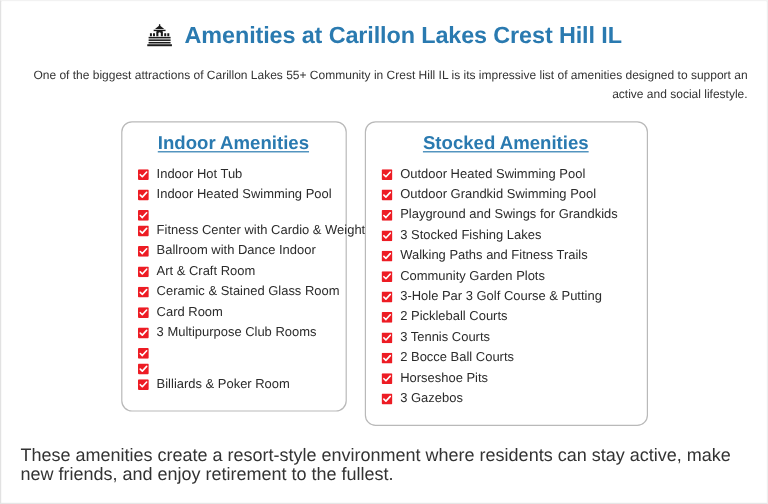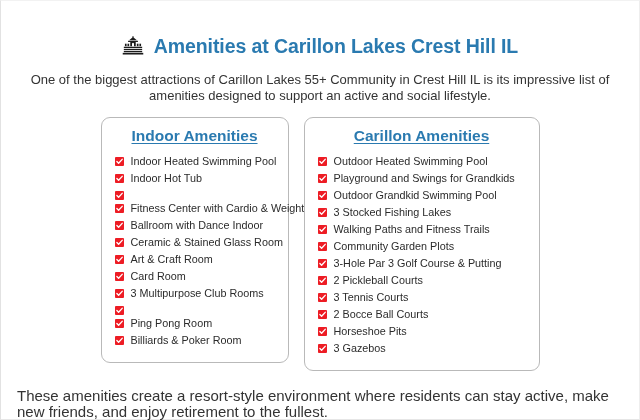--- a/index.html
+++ b/index.html
@@ -25,45 +25,45 @@
     border-bottom: 1px solid #e6e6e6;
     padding: 0;
   }
 
   
   .page-header {
     display: flex;
     align-items: center;
     justify-content: center;
     gap: 10px;
-    padding-top: 33px;
+    padding-top: 17px;
     padding-bottom: 4px;
   }
   .header-icon {
     width: 22px;
     height: 22px;
     flex: 0 0 auto;
     display: block;
     margin-top: 2px;
   }
   .page-title {
     font-size: 19.5px;
     font-weight: bold;
     color: #2a7ab0;
     letter-spacing: -0.1px;
     white-space: nowrap;
   }
 
   
   .intro {
     margin: 10px 16px 0 16px;
-    font-size: 13px;
+    font-size: 10px;
     line-height: 15.5px;
     color: #333333;
-    text-align: center;
+    text-align: right;
   }
 
   
   .columns {
     display: flex;
     gap: 15px;
     margin: 14px 16px 0 16px;
     justify-content: center;
     align-items: flex-start;
   }
@@ -146,123 +146,122 @@
   <div class="columns">
 
     <div class="card card-indoor">
       <div class="card-title">Indoor Amenities</div>
       <ul class="amenity-list" id="indoor-list">
           <li>
             <svg class="checkbox-icon" viewBox="0 0 10 10" aria-hidden="true">
               <rect x="0" y="0" width="10" height="10" rx="1" fill="#ed1c24"></rect>
               <path d="M2.1 5.1 L4.0 7.0 L8.0 2.6" stroke="#ffffff" stroke-width="1.5" fill="none" stroke-linecap="round" stroke-linejoin="round"></path>
             </svg>
+            <span>Indoor Hot Tub</span>
+          </li>
+          <li>
+            <svg class="checkbox-icon" viewBox="0 0 10 10" aria-hidden="true">
+              <rect x="0" y="0" width="10" height="10" rx="1" fill="#ed1c24"></rect>
+              <path d="M2.1 5.1 L4.0 7.0 L8.0 2.6" stroke="#ffffff" stroke-width="1.5" fill="none" stroke-linecap="round" stroke-linejoin="round"></path>
+            </svg>
             <span>Indoor Heated Swimming Pool</span>
           </li>
           <li>
             <svg class="checkbox-icon" viewBox="0 0 10 10" aria-hidden="true">
               <rect x="0" y="0" width="10" height="10" rx="1" fill="#ed1c24"></rect>
               <path d="M2.1 5.1 L4.0 7.0 L8.0 2.6" stroke="#ffffff" stroke-width="1.5" fill="none" stroke-linecap="round" stroke-linejoin="round"></path>
             </svg>
-            <span>Indoor Hot Tub</span>
-          </li>
-          <li>
-            <svg class="checkbox-icon" viewBox="0 0 10 10" aria-hidden="true">
-              <rect x="0" y="0" width="10" height="10" rx="1" fill="#ed1c24"></rect>
-              <path d="M2.1 5.1 L4.0 7.0 L8.0 2.6" stroke="#ffffff" stroke-width="1.5" fill="none" stroke-linecap="round" stroke-linejoin="round"></path>
-            </svg>
           </li>
           <li>
             <svg class="checkbox-icon" viewBox="0 0 10 10" aria-hidden="true">
               <rect x="0" y="0" width="10" height="10" rx="1" fill="#ed1c24"></rect>
               <path d="M2.1 5.1 L4.0 7.0 L8.0 2.6" stroke="#ffffff" stroke-width="1.5" fill="none" stroke-linecap="round" stroke-linejoin="round"></path>
             </svg>
             <span>Fitness Center with Cardio &amp; Weights</span>
           </li>
           <li>
             <svg class="checkbox-icon" viewBox="0 0 10 10" aria-hidden="true">
               <rect x="0" y="0" width="10" height="10" rx="1" fill="#ed1c24"></rect>
               <path d="M2.1 5.1 L4.0 7.0 L8.0 2.6" stroke="#ffffff" stroke-width="1.5" fill="none" stroke-linecap="round" stroke-linejoin="round"></path>
             </svg>
             <span>Ballroom with Dance Indoor</span>
           </li>
           <li>
             <svg class="checkbox-icon" viewBox="0 0 10 10" aria-hidden="true">
               <rect x="0" y="0" width="10" height="10" rx="1" fill="#ed1c24"></rect>
               <path d="M2.1 5.1 L4.0 7.0 L8.0 2.6" stroke="#ffffff" stroke-width="1.5" fill="none" stroke-linecap="round" stroke-linejoin="round"></path>
             </svg>
+            <span>Art &amp; Craft Room</span>
+          </li>
+          <li>
+            <svg class="checkbox-icon" viewBox="0 0 10 10" aria-hidden="true">
+              <rect x="0" y="0" width="10" height="10" rx="1" fill="#ed1c24"></rect>
+              <path d="M2.1 5.1 L4.0 7.0 L8.0 2.6" stroke="#ffffff" stroke-width="1.5" fill="none" stroke-linecap="round" stroke-linejoin="round"></path>
+            </svg>
             <span>Ceramic &amp; Stained Glass Room</span>
           </li>
           <li>
             <svg class="checkbox-icon" viewBox="0 0 10 10" aria-hidden="true">
               <rect x="0" y="0" width="10" height="10" rx="1" fill="#ed1c24"></rect>
               <path d="M2.1 5.1 L4.0 7.0 L8.0 2.6" stroke="#ffffff" stroke-width="1.5" fill="none" stroke-linecap="round" stroke-linejoin="round"></path>
             </svg>
-            <span>Art &amp; Craft Room</span>
-          </li>
-          <li>
-            <svg class="checkbox-icon" viewBox="0 0 10 10" aria-hidden="true">
-              <rect x="0" y="0" width="10" height="10" rx="1" fill="#ed1c24"></rect>
-              <path d="M2.1 5.1 L4.0 7.0 L8.0 2.6" stroke="#ffffff" stroke-width="1.5" fill="none" stroke-linecap="round" stroke-linejoin="round"></path>
-            </svg>
             <span>Card Room</span>
           </li>
           <li>
             <svg class="checkbox-icon" viewBox="0 0 10 10" aria-hidden="true">
               <rect x="0" y="0" width="10" height="10" rx="1" fill="#ed1c24"></rect>
               <path d="M2.1 5.1 L4.0 7.0 L8.0 2.6" stroke="#ffffff" stroke-width="1.5" fill="none" stroke-linecap="round" stroke-linejoin="round"></path>
             </svg>
             <span>3 Multipurpose Club Rooms</span>
           </li>
           <li>
             <svg class="checkbox-icon" viewBox="0 0 10 10" aria-hidden="true">
               <rect x="0" y="0" width="10" height="10" rx="1" fill="#ed1c24"></rect>
               <path d="M2.1 5.1 L4.0 7.0 L8.0 2.6" stroke="#ffffff" stroke-width="1.5" fill="none" stroke-linecap="round" stroke-linejoin="round"></path>
             </svg>
           </li>
           <li>
             <svg class="checkbox-icon" viewBox="0 0 10 10" aria-hidden="true">
               <rect x="0" y="0" width="10" height="10" rx="1" fill="#ed1c24"></rect>
               <path d="M2.1 5.1 L4.0 7.0 L8.0 2.6" stroke="#ffffff" stroke-width="1.5" fill="none" stroke-linecap="round" stroke-linejoin="round"></path>
             </svg>
-            <span>Ping Pong Room</span>
           </li>
           <li>
             <svg class="checkbox-icon" viewBox="0 0 10 10" aria-hidden="true">
               <rect x="0" y="0" width="10" height="10" rx="1" fill="#ed1c24"></rect>
               <path d="M2.1 5.1 L4.0 7.0 L8.0 2.6" stroke="#ffffff" stroke-width="1.5" fill="none" stroke-linecap="round" stroke-linejoin="round"></path>
             </svg>
             <span>Billiards &amp; Poker Room</span>
           </li>
         </ul>
     </div>
 
     <div class="card card-outdoor">
-      <div class="card-title">Carillon Amenities</div>
+      <div class="card-title">Stocked Amenities</div>
       <ul class="amenity-list" id="outdoor-list">
           <li>
             <svg class="checkbox-icon" viewBox="0 0 10 10" aria-hidden="true">
               <rect x="0" y="0" width="10" height="10" rx="1" fill="#ed1c24"></rect>
               <path d="M2.1 5.1 L4.0 7.0 L8.0 2.6" stroke="#ffffff" stroke-width="1.5" fill="none" stroke-linecap="round" stroke-linejoin="round"></path>
             </svg>
             <span>Outdoor Heated Swimming Pool</span>
           </li>
           <li>
             <svg class="checkbox-icon" viewBox="0 0 10 10" aria-hidden="true">
               <rect x="0" y="0" width="10" height="10" rx="1" fill="#ed1c24"></rect>
               <path d="M2.1 5.1 L4.0 7.0 L8.0 2.6" stroke="#ffffff" stroke-width="1.5" fill="none" stroke-linecap="round" stroke-linejoin="round"></path>
             </svg>
+            <span>Outdoor Grandkid Swimming Pool</span>
+          </li>
+          <li>
+            <svg class="checkbox-icon" viewBox="0 0 10 10" aria-hidden="true">
+              <rect x="0" y="0" width="10" height="10" rx="1" fill="#ed1c24"></rect>
+              <path d="M2.1 5.1 L4.0 7.0 L8.0 2.6" stroke="#ffffff" stroke-width="1.5" fill="none" stroke-linecap="round" stroke-linejoin="round"></path>
+            </svg>
             <span>Playground and Swings for Grandkids</span>
-          </li>
-          <li>
-            <svg class="checkbox-icon" viewBox="0 0 10 10" aria-hidden="true">
-              <rect x="0" y="0" width="10" height="10" rx="1" fill="#ed1c24"></rect>
-              <path d="M2.1 5.1 L4.0 7.0 L8.0 2.6" stroke="#ffffff" stroke-width="1.5" fill="none" stroke-linecap="round" stroke-linejoin="round"></path>
-            </svg>
-            <span>Outdoor Grandkid Swimming Pool</span>
           </li>
           <li>
             <svg class="checkbox-icon" viewBox="0 0 10 10" aria-hidden="true">
               <rect x="0" y="0" width="10" height="10" rx="1" fill="#ed1c24"></rect>
               <path d="M2.1 5.1 L4.0 7.0 L8.0 2.6" stroke="#ffffff" stroke-width="1.5" fill="none" stroke-linecap="round" stroke-linejoin="round"></path>
             </svg>
             <span>3 Stocked Fishing Lakes</span>
           </li>
           <li>
             <svg class="checkbox-icon" viewBox="0 0 10 10" aria-hidden="true">

